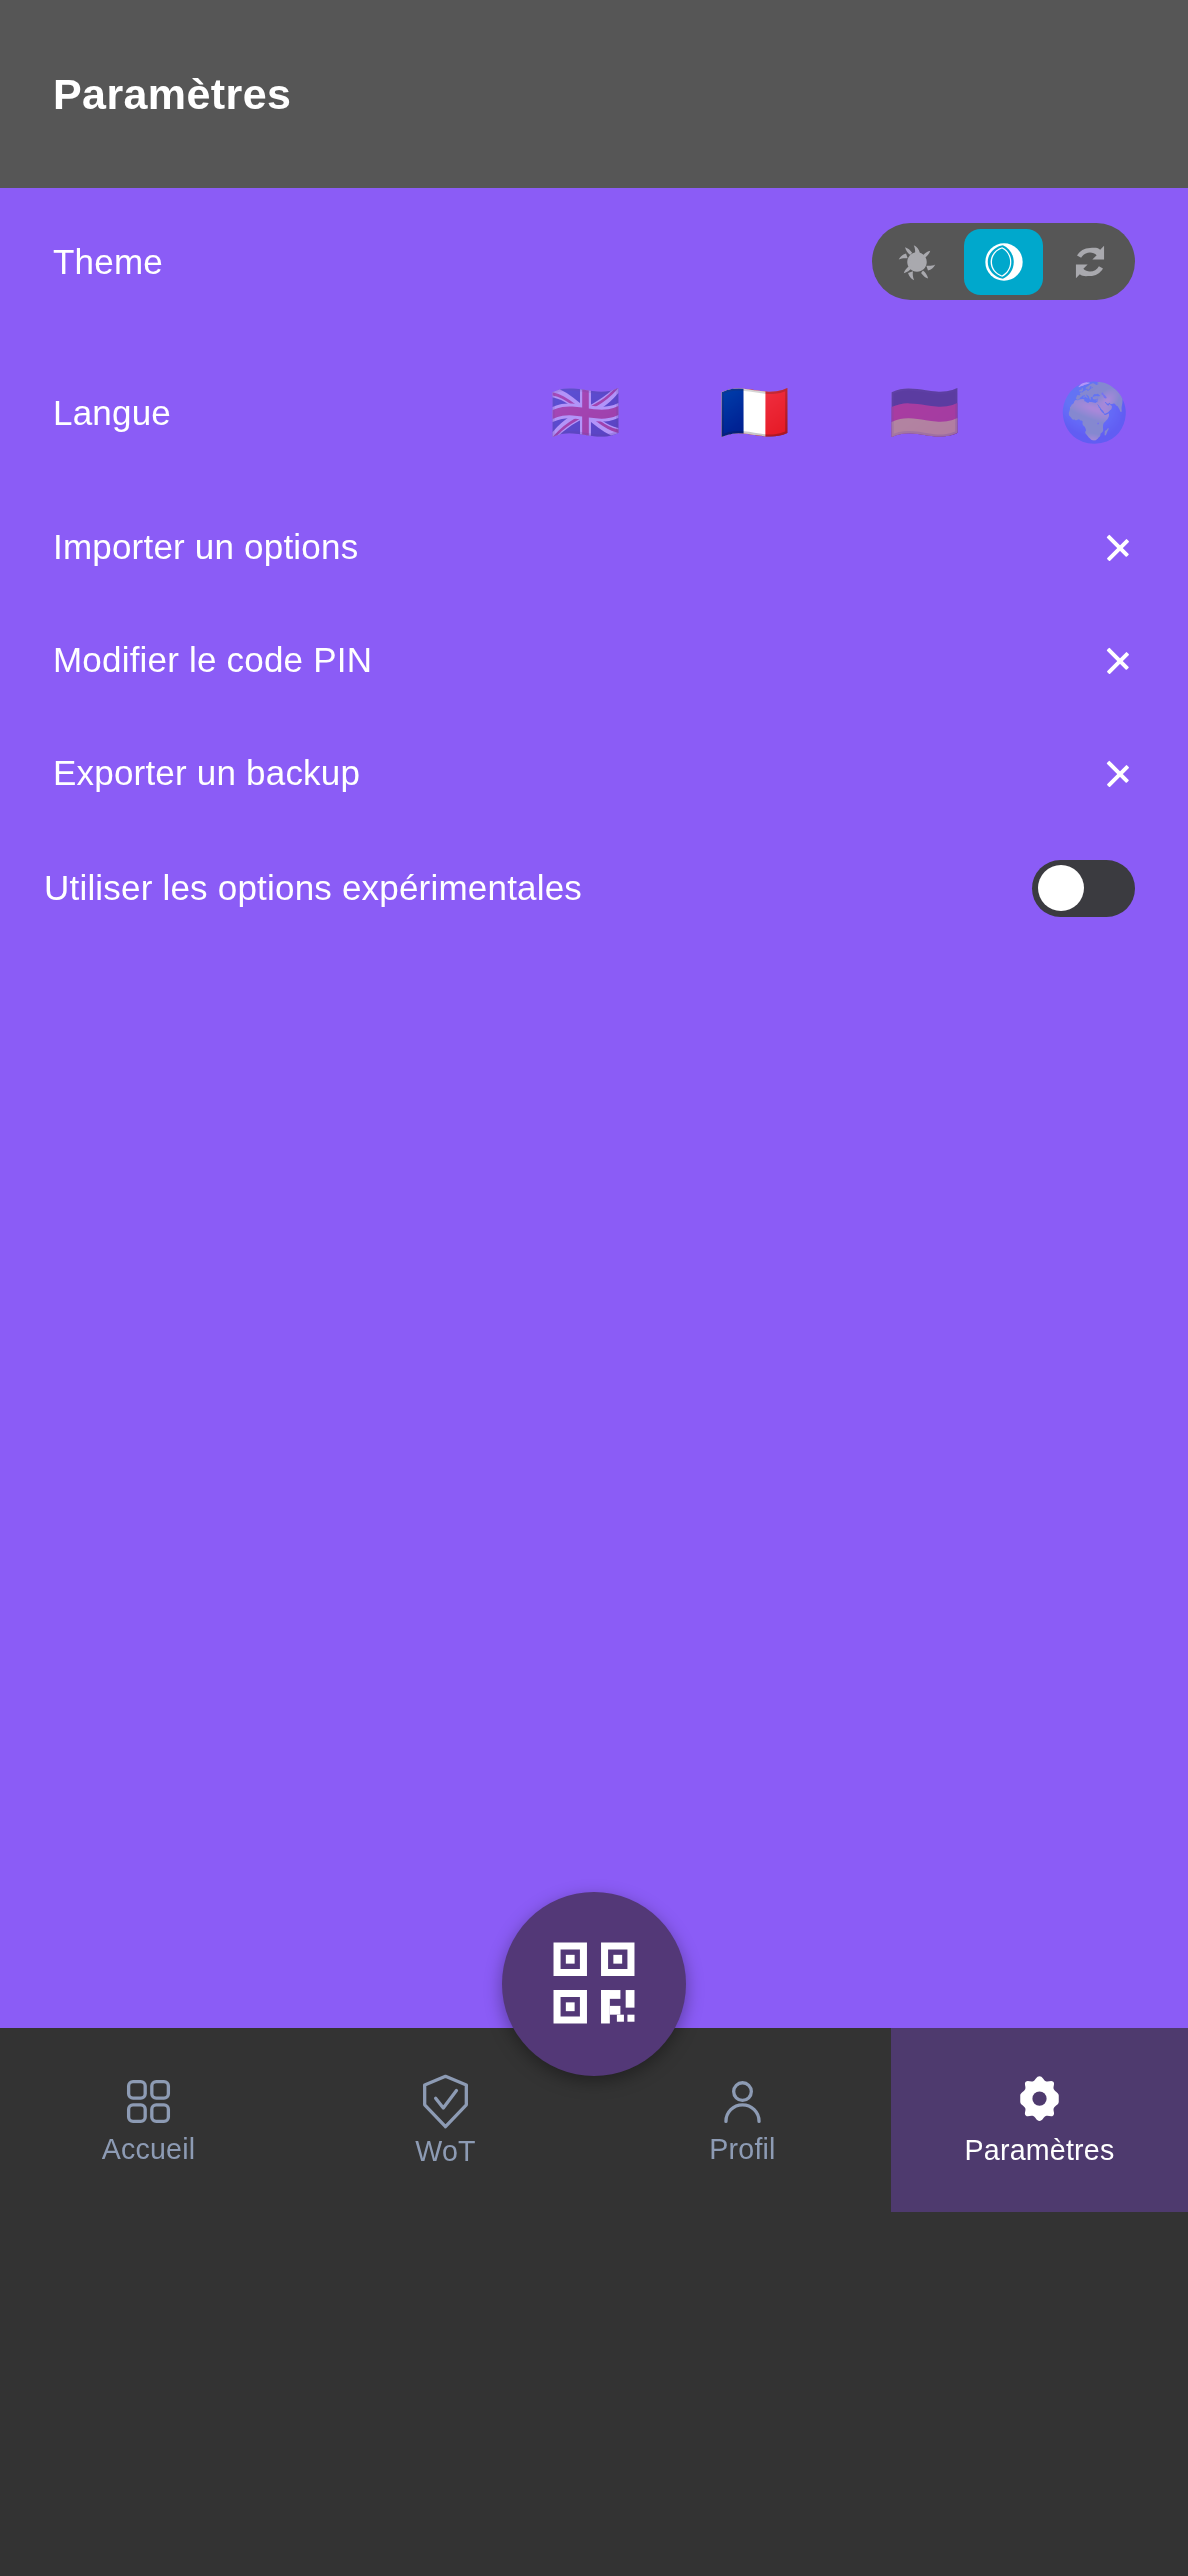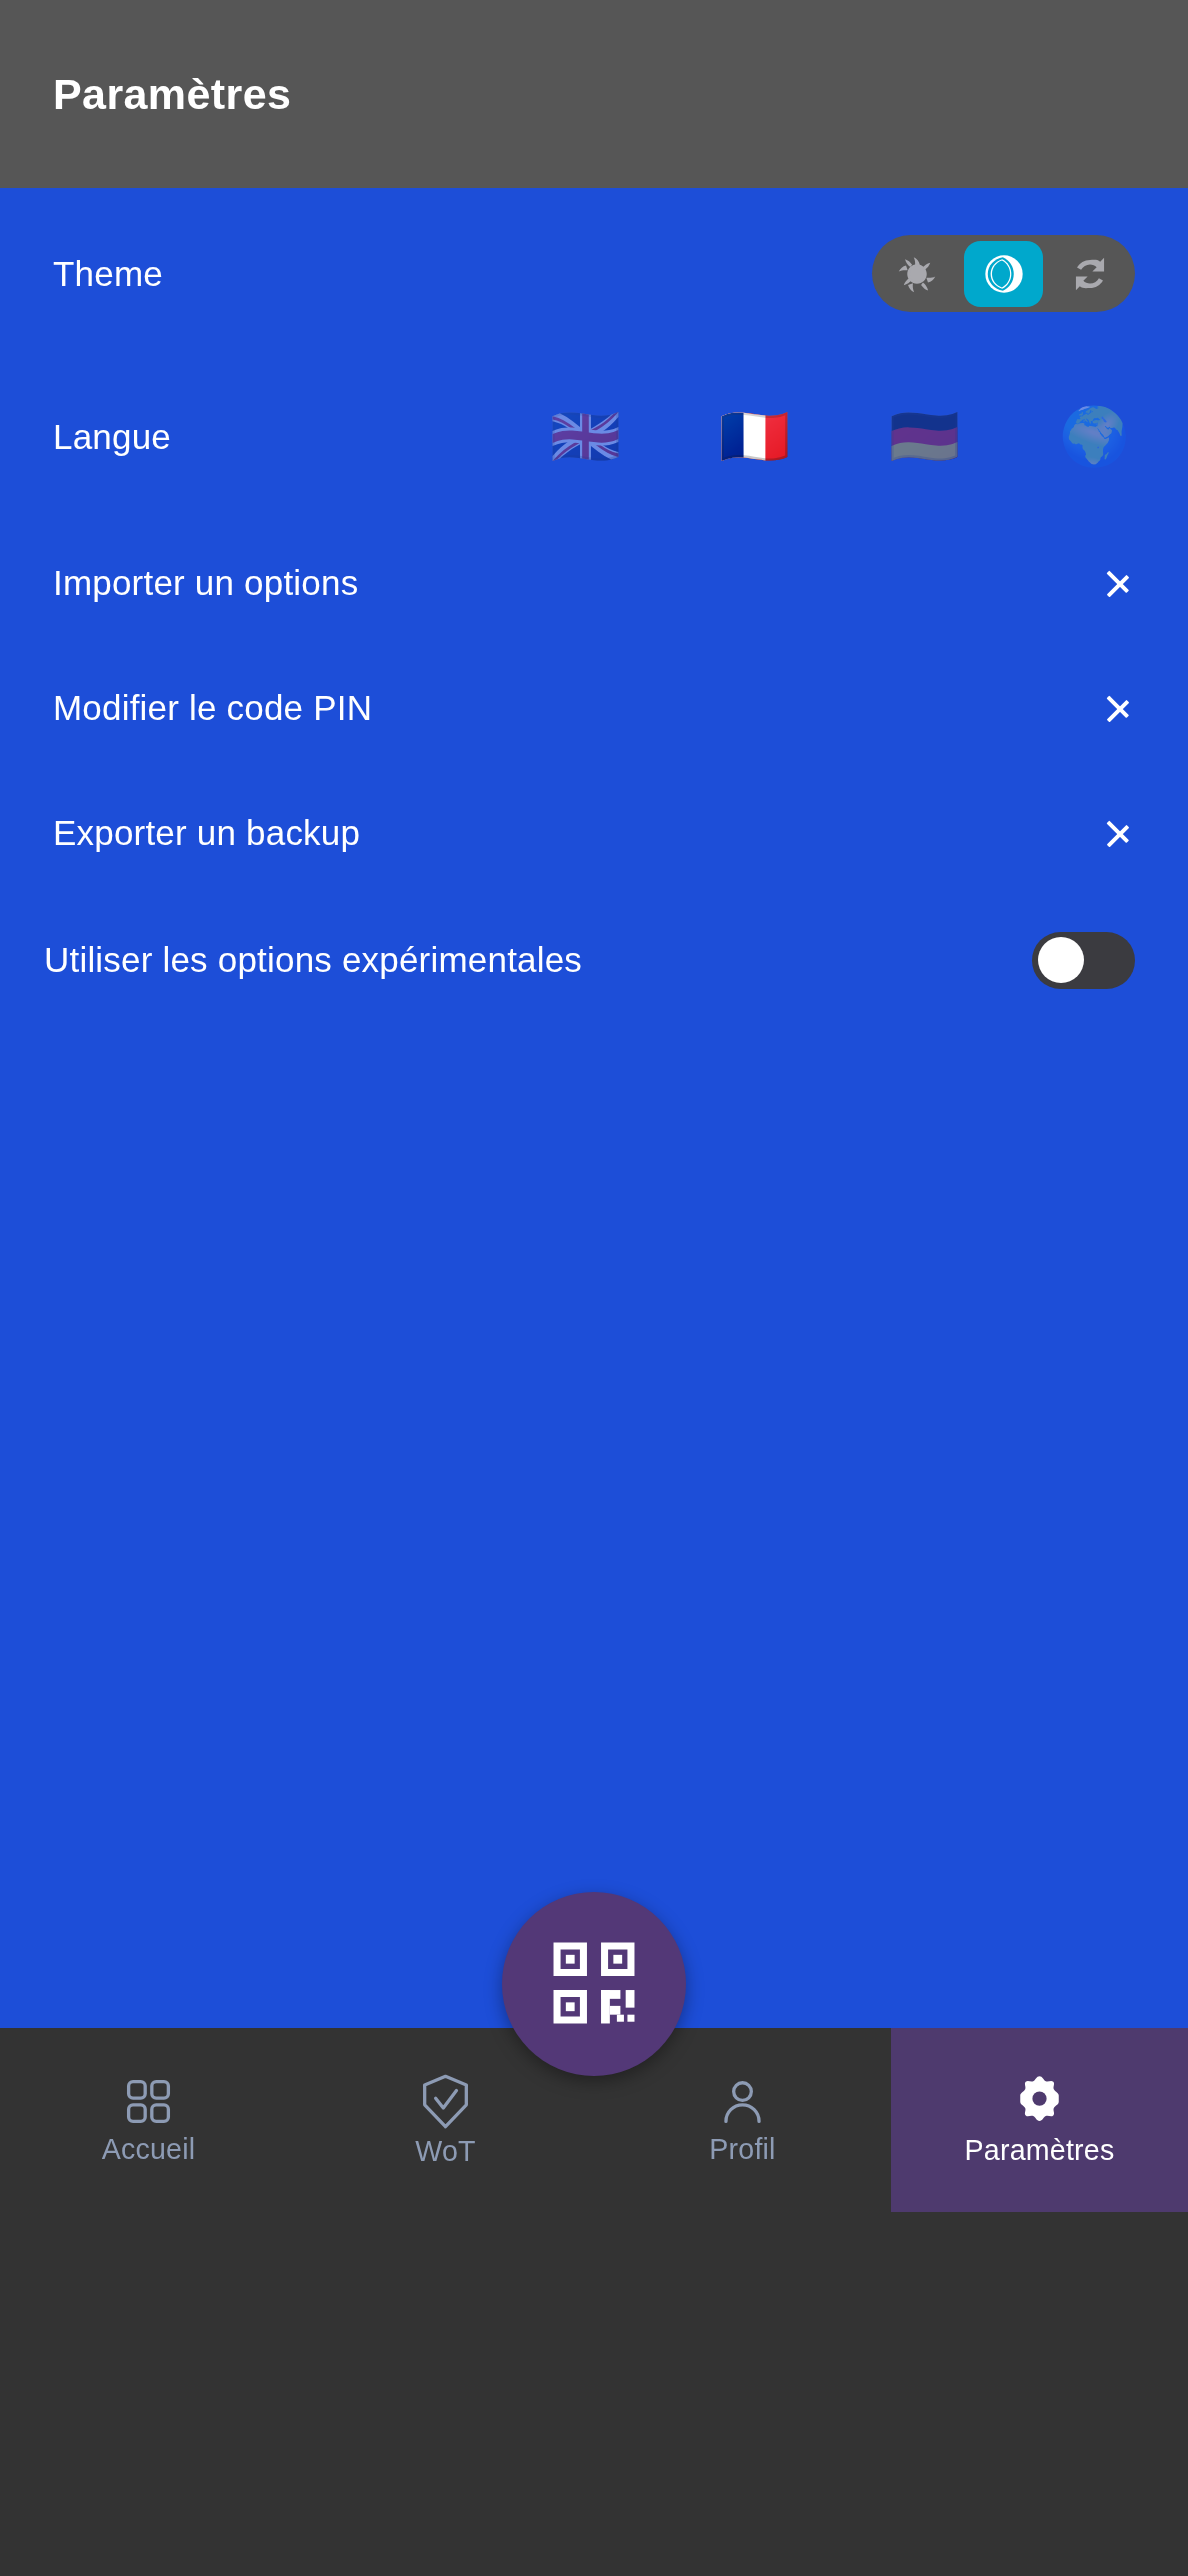--- a/index.html
+++ b/index.html
@@ -8,21 +8,21 @@
   html, body {
     width:1188px; height:2576px;
     background:#333333;
     font-family:"Liberation Sans", sans-serif;
     overflow:hidden;
   }
 
   #app {
     position:relative;
     width:1188px; height:2212px;
-    background:#1d4ed8;
+    background:#8b5cf6;
   }
 
   
   .app-header {
     position:absolute; top:0; left:0;
     width:1188px; height:188px;
     background:#565656;
     display:flex; align-items:center;
   }
   .app-header-title {
@@ -41,21 +41,20 @@
     width:1188px;
   }
 
   .setting-row {
     position:relative;
     width:1188px;
     display:flex;
     align-items:center;
     justify-content:space-between;
     padding:0 53px 0 53px;
-    margin-top:12px;
   }
   .row-theme    { height:147px; }
   .row-langue   { height:155px; }
   .row-link     { height:113px; }
   .row-toggle   { height:118px;padding-left:44px; }
 
   .setting-label {
     color:#ffffff;
     font-size:35px;
     font-weight:normal;

